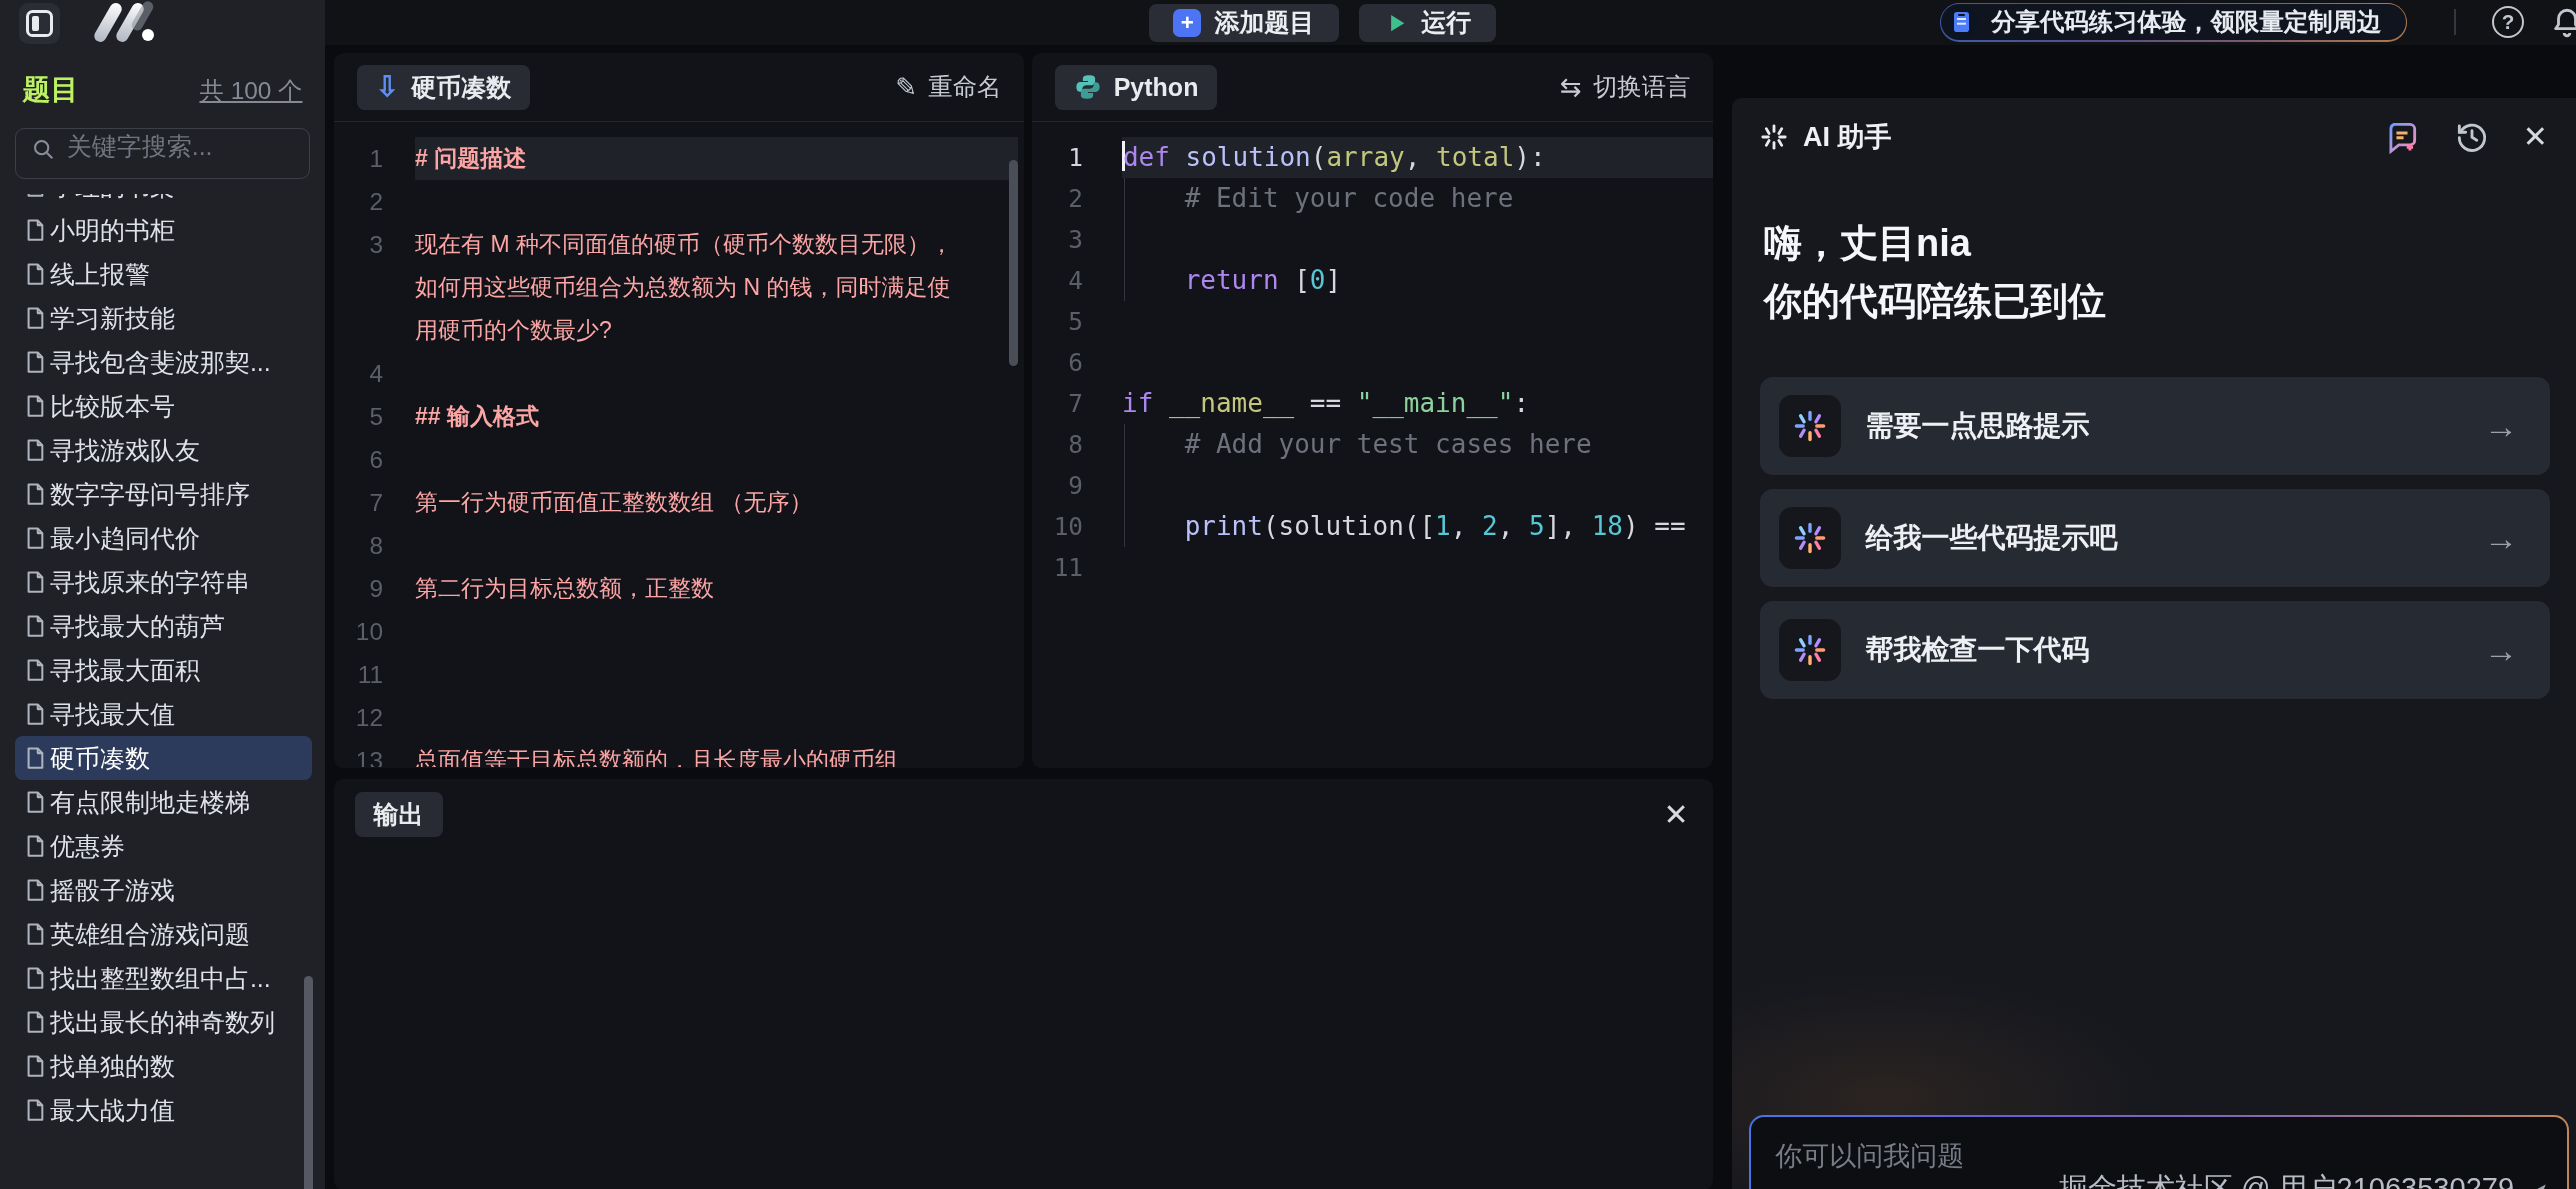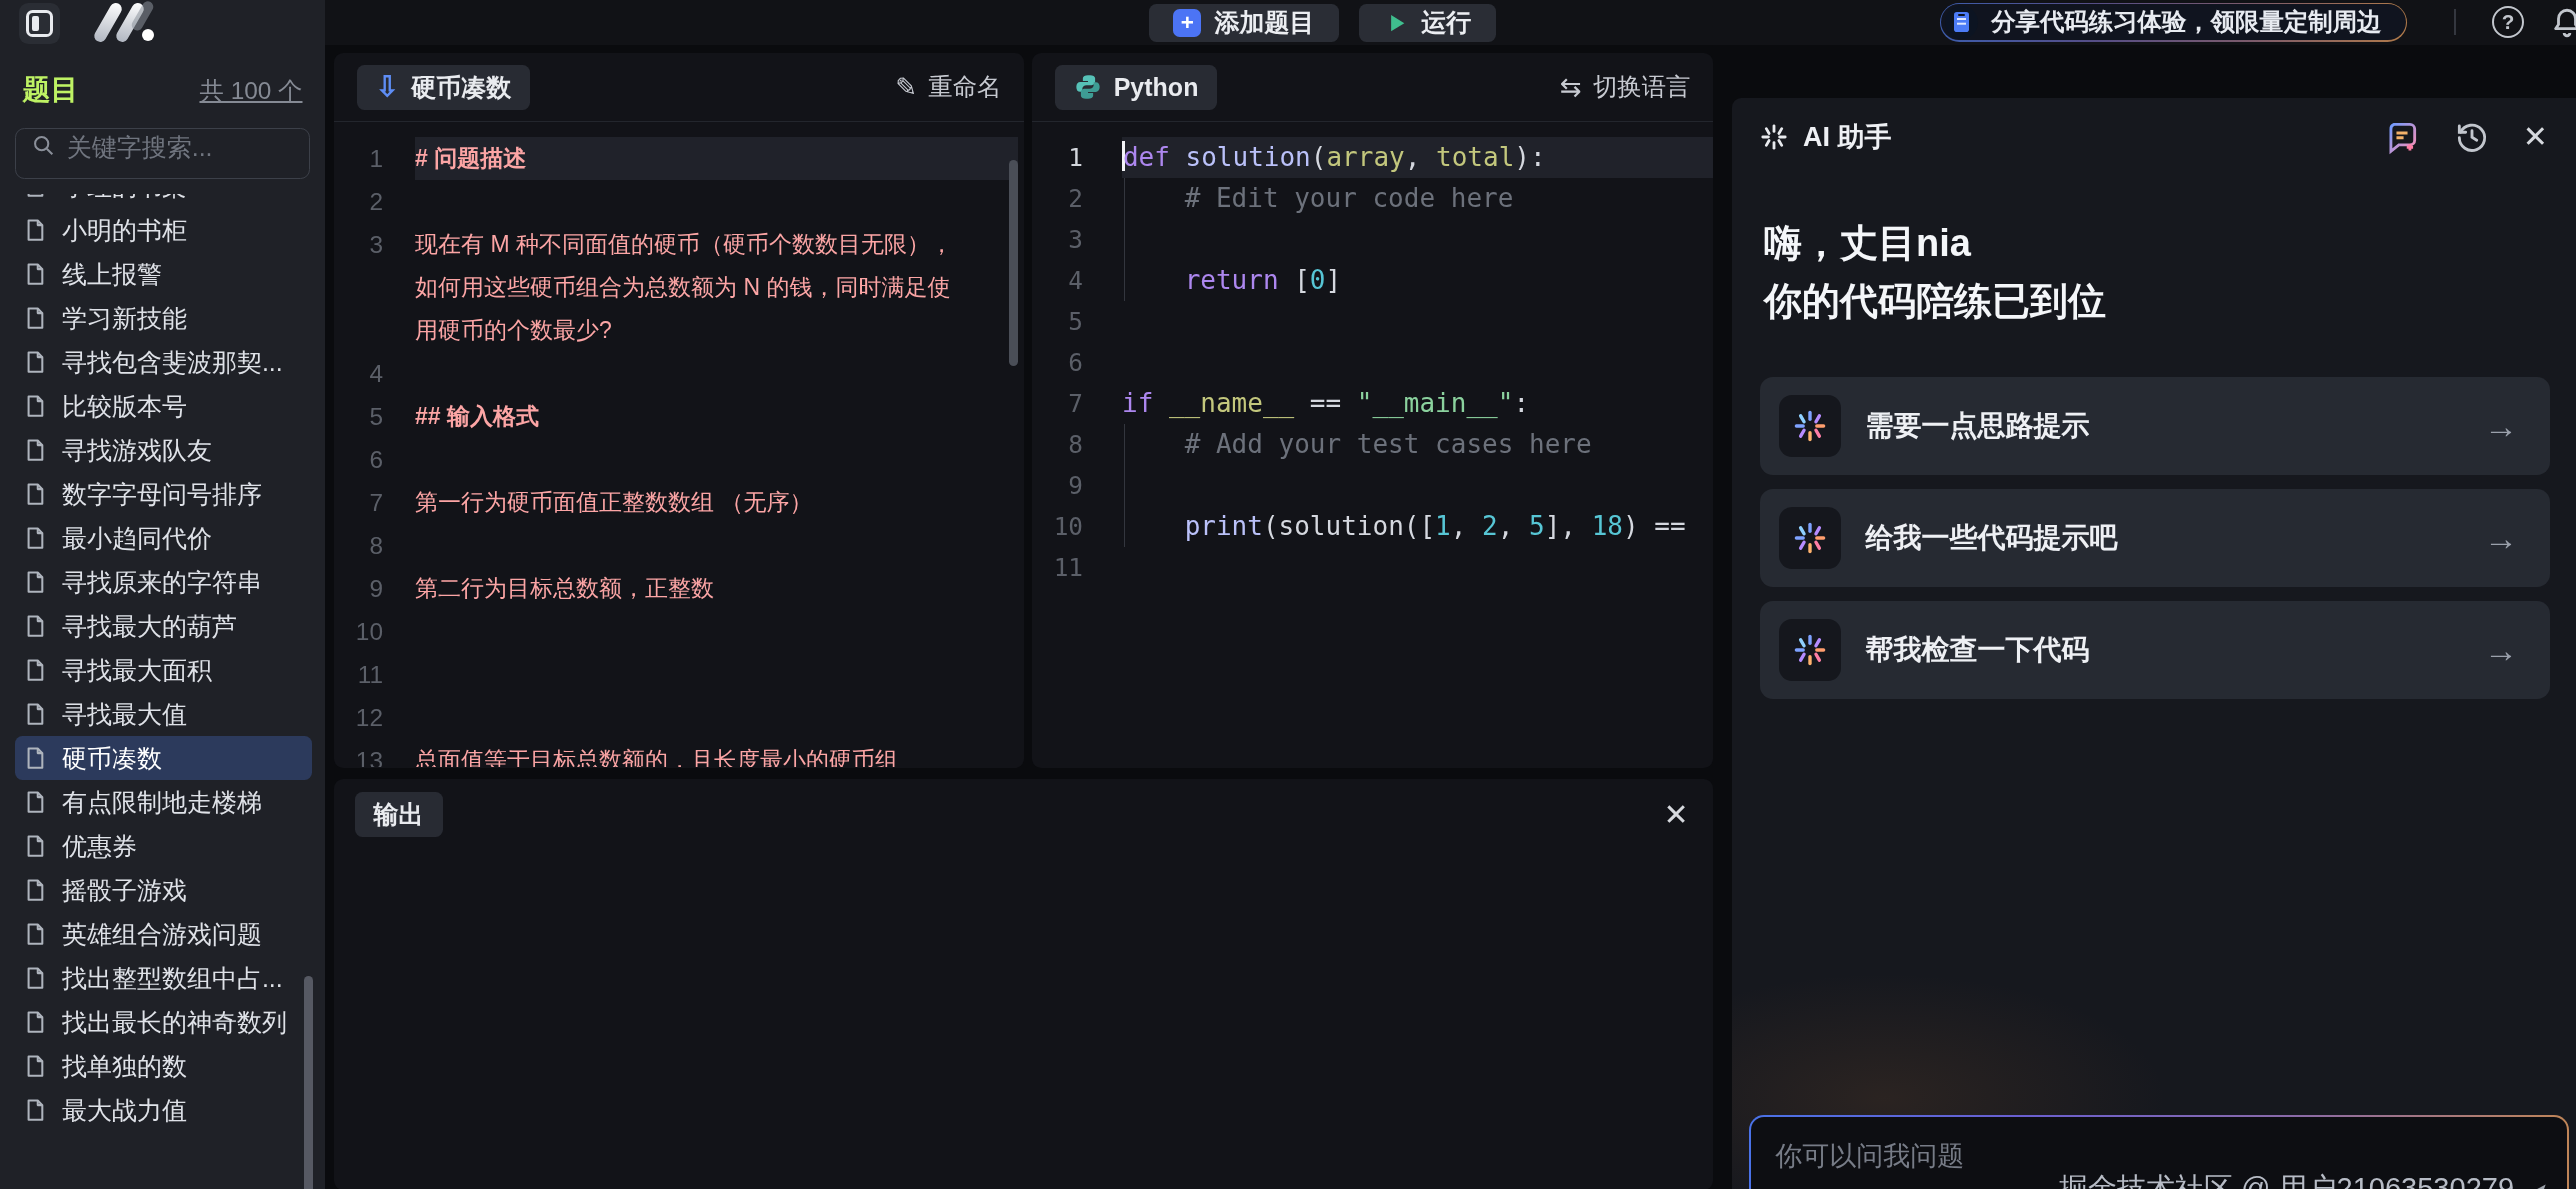--- a/index.html
+++ b/index.html
@@ -42,26 +42,26 @@
                background:linear-gradient(160deg,#ffffff,#aeb4bf); transform:rotate(30deg); top:-2.8px; }
   .logo .bar.b1 { left:7.5px; }
   .logo .bar.b2 { left:30px; }
   .logo .ghost { position:absolute; width:11.3px; height:32px; border-radius:5.6px; background:#8b919b;
                  opacity:.55; transform:rotate(30deg); left:43px; top:-3.8px; }
   .logo .dot { position:absolute; right:5.6px; bottom:1.9px; width:12.2px; height:12.2px; border-radius:50%; background:#fff; }
   .sb-head { display:flex; align-items:baseline; padding:24.4px 22.5px 0 22.5px; }
   .sb-title { font-size:28px; font-weight:800; color:#bef264; }
   .sb-count { margin-left:auto; font-size:24.4px; color:#858a94;text-decoration:underline; }
   .sb-search { margin:19px 15px 0 15px; height:51px; border:1.4px solid #3c4049; border-radius:9.4px;
-               display:flex; align-items:flex-start; gap:11.3px; padding:4px 15px; }
+               display:flex; align-items:flex-end; gap:11.3px; padding:17px 15px; }
   .sb-search input { flex:1; background:transparent; border:none; outline:none; color:#e6e8ee;
                      font-size:25px; font-family:"Liberation Sans",sans-serif; min-width:0; }
   .sb-search input::placeholder { color:#70757f; }
   .sb-list { margin-top:15px; height:929px; overflow:hidden; padding-left:15px; }
-  .sb-item { height:44px; display:flex; align-items:center; gap:15px; padding:0 9.4px 0 7.5px;
+  .sb-item { height:44px; display:flex; align-items:center; gap:3px; padding:0 9.4px 0 7.5px;
              margin-right:13px; border-radius:7.5px; cursor:pointer; color:#aeb4bd; }
   .sb-item .lbl { font-size:25px; color:#dfe2e8; white-space:nowrap; overflow:hidden; }
   .sb-item.selected { background:#2c3a5c; }
   .sb-item.selected .lbl { color:#fff; }
   .sb-item.partial { margin-top:-30px; }
   .doc { width:24.4px; height:24.4px; flex:none; }
   .sb-scrollbar { position:absolute; right:12.2px; top:976px; width:8.4px; height:225px;
                   background:#565963; border-radius:4.7px; }
 
   

